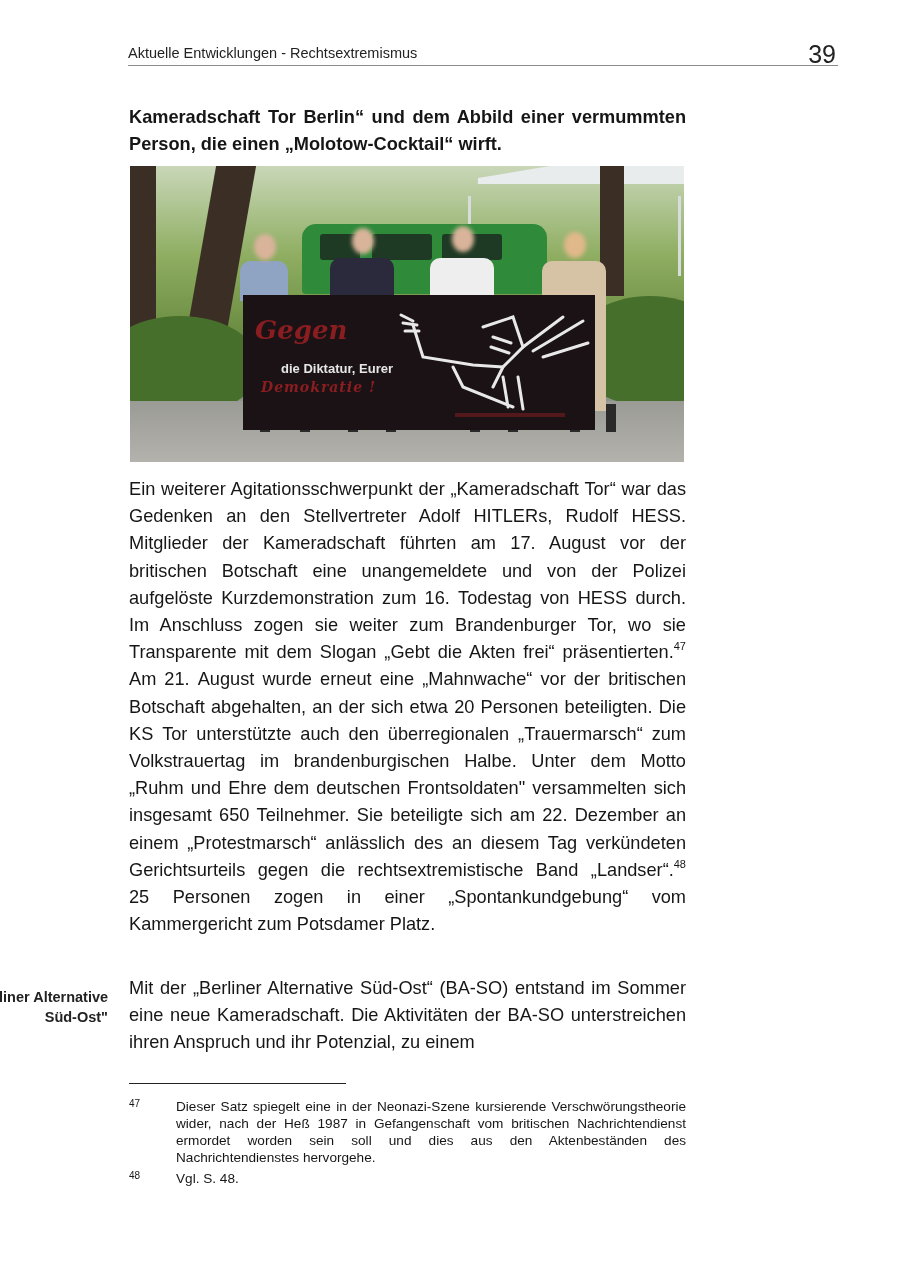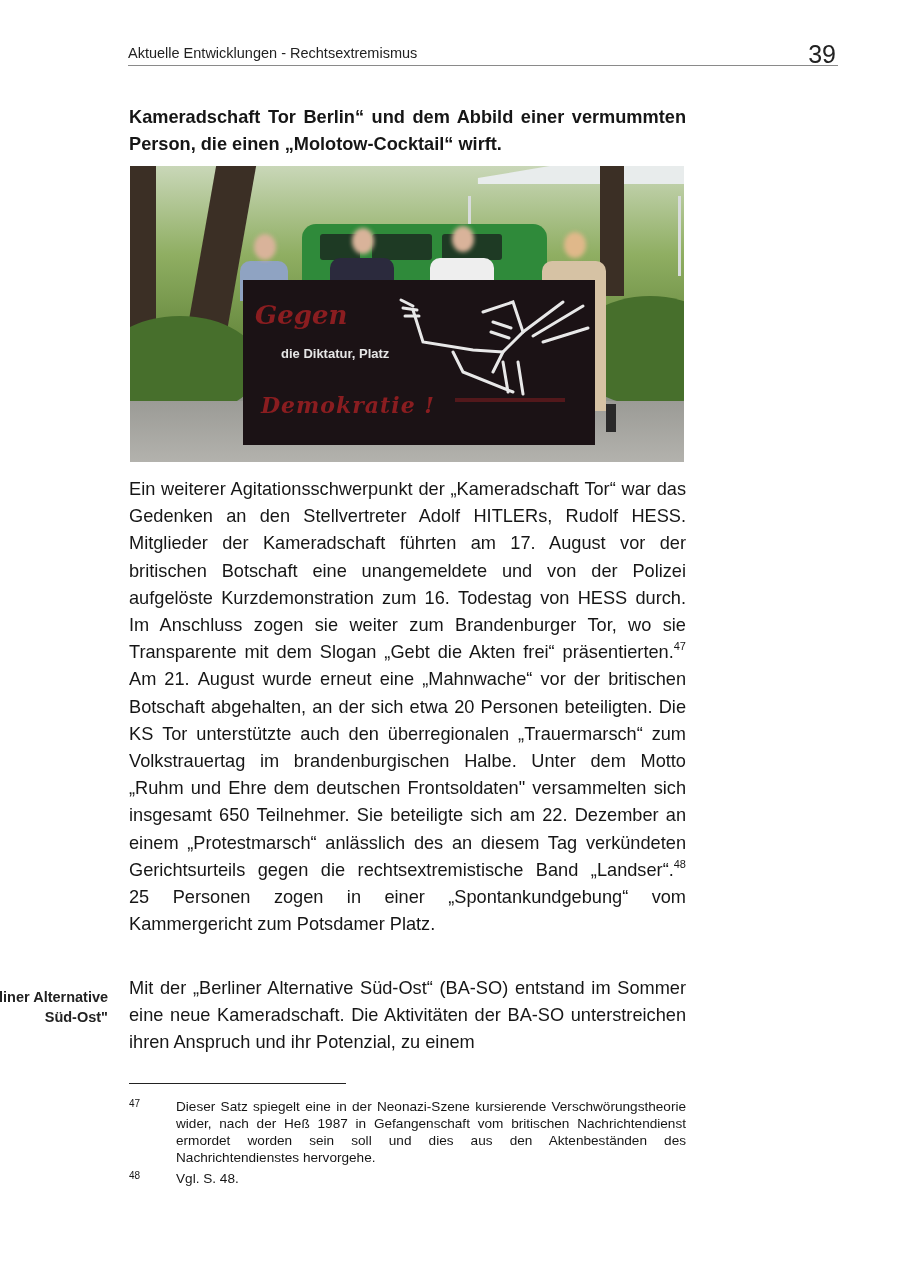--- a/index.html
+++ b/index.html
@@ -25,24 +25,24 @@
     .photo .tree { position: absolute; background: #3b2f25; }
     .photo .tent { position: absolute; left: 330px; top: 0; width: 224px; height: 40px; background: #e8ecec; clip-path: polygon(8% 30%, 40% 0, 100% 0, 100% 45%, 8% 45%); }
     .photo .tent-pole { position: absolute; top: 30px; width: 3px; height: 80px; background: #d8dcdc; }
     .photo .van { position: absolute; left: 172px; top: 58px; width: 245px; height: 70px; background: #2f8a3a; border-radius: 14px 14px 4px 4px; }
     .photo .van-window { position: absolute; top: 10px; height: 26px; background: #1e3a24; border-radius: 3px; }
     .photo .road { position: absolute; left: 0; top: 235px; width: 100%; height: 61px; background: linear-gradient(180deg, #9b9b96, #b3b2ad); }
     .photo .bush { position: absolute; border-radius: 50%; background: #476f2c; }
     .photo .person { position: absolute; border-radius: 10px 10px 0 0; }
     .photo .head { position: absolute; width: 22px; height: 26px; border-radius: 50%; background: #d9b39a; filter: blur(2px); }
     .photo .leg { position: absolute; width: 10px; height: 28px; background: #2a2a2a; top: 238px; }
-    .banner { position: absolute; left: 113px; top: 114px; width: 352px; height: 165px; background: #1b1215; }
+    .banner { position: absolute; left: 113px; top: 129px; width: 352px; height: 135px; background: #1b1215; }
     .banner .gegen { position: absolute; left: 12px; top: 20px; font-family: "DejaVu Serif", serif; font-size: 26px; color: #8a1d20; font-style: italic; font-weight: bold; }
     .banner .diktatur { position: absolute; left: 38px; top: 66px; font-size: 13px; color: #e6e6e6; font-weight: bold; }
-    .banner .demokratie { position: absolute; left: 18px; top: 84px; font-family: "DejaVu Serif", serif; font-size: 22px; color: #8a1d20; font-style: italic; font-weight: bold; letter-spacing: 1px; margin-top: 28px; }
+    .banner .demokratie { position: absolute; left: 18px; top: 84px; font-family: "DejaVu Serif", serif; font-size: 14px; color: #8a1d20; font-style: italic; font-weight: bold; letter-spacing: 1px; }
     .banner .sig { position: absolute; right: 30px; top: 118px; width: 110px; height: 4px; background: #7a1c1f; opacity: 0.6; }
     .banner svg { position: absolute; left: 150px; top: 12px; }
 
     .fn-rule { position: absolute; left: 129px; top: 1083px; width: 217px; height: 1px; background: #222; }
     .footnote { position: absolute; left: 129px; width: 557px; font-size: 13.6px; line-height: 17px; color: #161616; }
     .footnote .fn-num { position: absolute; left: 0; top: -3px; font-size: 10px; }
     .footnote .fn-text { margin-left: 47px; text-align: justify; }
     .fn47 { top: 1098px; }
     .fn48 { top: 1170px; }
   </style>
@@ -88,21 +88,21 @@
   <div class="leg" style="left:170px;"></div>
   <div class="leg" style="left:218px;"></div>
   <div class="leg" style="left:256px;"></div>
   <div class="leg" style="left:340px;"></div>
   <div class="leg" style="left:378px;"></div>
   <div class="leg" style="left:440px;"></div>
   <div class="leg" style="left:476px;"></div>
 
   <div class="banner">
     <span class="gegen">Gegen</span>
-    <span class="diktatur">die Diktatur, Platz</span>
+    <span class="diktatur">die Diktatur, Eurer</span>
     <span class="demokratie">Demokratie !</span>
     <svg width="200" height="110" viewBox="0 0 200 110">
       <g stroke="#e8e8e8" stroke-width="3" fill="none" stroke-linecap="round">
         <path d="M8 8 L20 14 M10 16 L24 18 M12 24 L26 24"></path>
         <path d="M20 18 L30 50 L80 58 L110 60"></path>
         <path d="M90 20 L120 10 L130 40 L110 60 L100 80"></path>
         <path d="M130 40 L170 10 M140 44 L190 14 M150 50 L195 36"></path>
         <path d="M60 60 L70 80 L120 100 M110 70 L115 100 M125 70 L130 102"></path>
         <path d="M100 30 L118 36 M98 40 L116 46"></path>
       </g>

